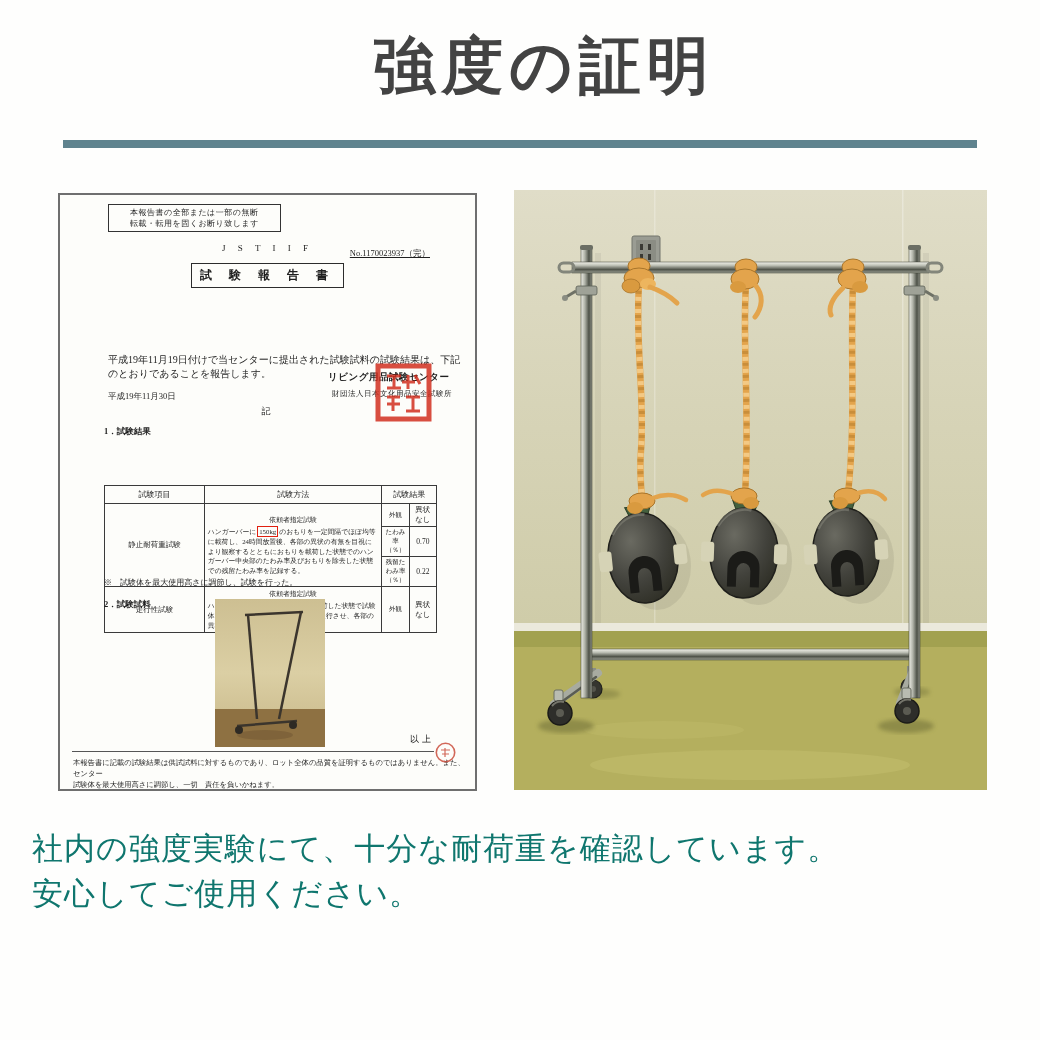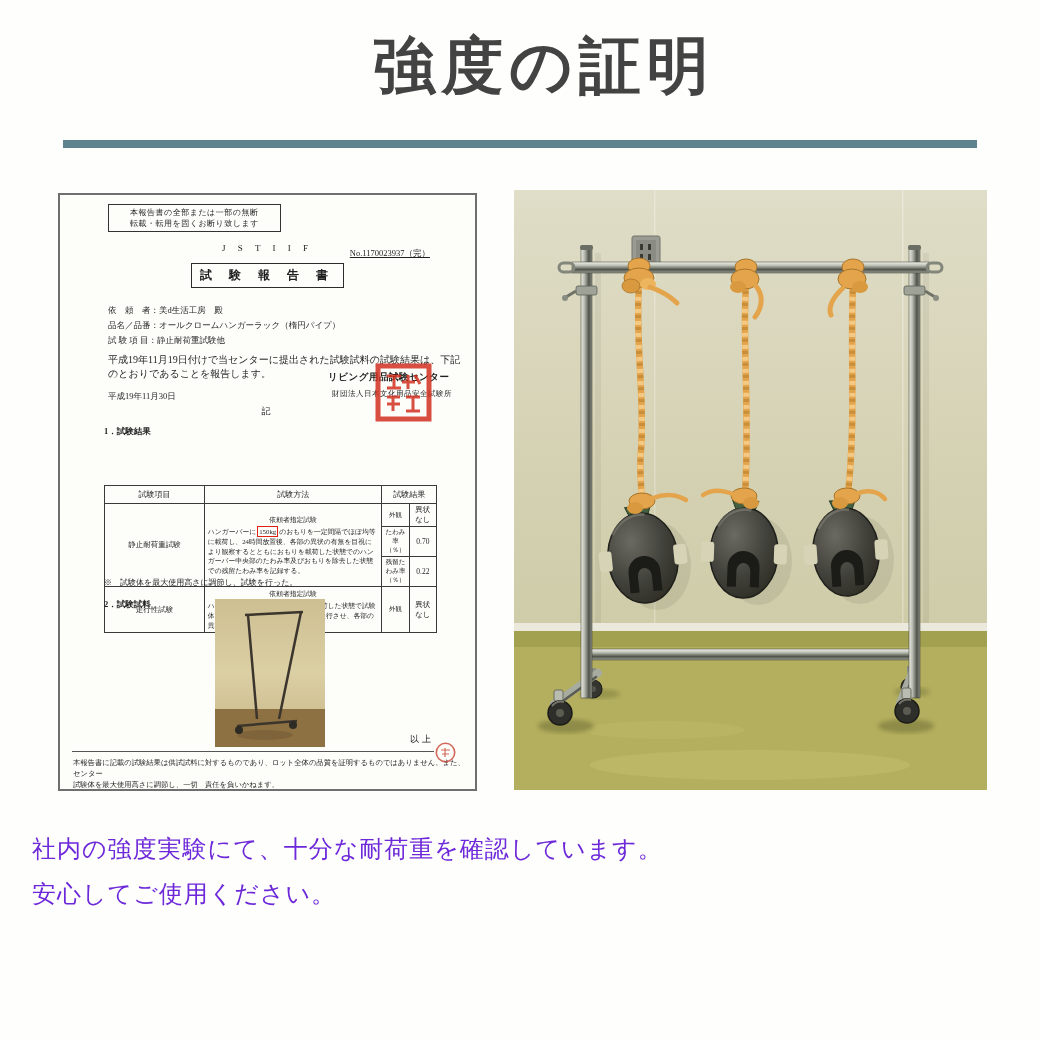--- a/index.html
+++ b/index.html
@@ -61,22 +61,22 @@
   .rrow-h{height:22px;}
   .r2row{height:46px;}
   
   .seal-square{left:315px;top:168px;width:57px;height:59px;z-index:3;}
   .seal-round{left:375px;top:547px;width:21px;height:21px;z-index:3;}
   
   .sample-photo{left:155px;top:404px;width:110px;height:148px;}
   
   .photo{position:absolute;left:514px;top:190px;width:473px;height:600px;}
   
-  .caption{position:absolute;left:32px;top:826px;font-size:24px;line-height:45px;
-    color:#6d28d9;letter-spacing:1px;}
+  .caption{position:absolute;left:32px;top:826px;font-size:31px;line-height:45px;
+    color:#0f766e;letter-spacing:1px;}
 </style>
 </head>
 <body>
 
 <h1 class="page-title">強度の証明</h1>
 <div class="title-divider"></div>
 
 <div class="doc">
 
   <div class="doc-abs doc-notice">
@@ -84,25 +84,20 @@
     <div>転載・転用を固くお断り致します</div>
   </div>
 
   <div class="doc-abs doc-org">J S T I I F</div>
   <div class="doc-abs doc-no">No.1170023937（完）</div>
 
   <div class="doc-abs doc-titlewrap">
     <span class="doc-titlebox">試 験 報 告 書</span>
   </div>
 
-  <div class="doc-abs doc-fields">
-    <div>依　頼　者：美d生活工房　殿</div>
-    <div>品名／品番：オールクロームハンガーラック（楕円パイプ）</div>
-    <div>試 験 項 目：静止耐荷重試験他</div>
-  </div>
 
   <div class="doc-abs doc-intro">平成19年11月19日付けで当センターに提出された試験試料の試験結果は、下記のとおりであることを報告します。</div>
   <div class="doc-abs doc-date">平成19年11月30日</div>
   <div class="doc-abs doc-center">リビング用品試験センター</div>
   <div class="doc-abs doc-foundation">財団法人日本文化用品安全試験所</div>
 
   <svg class="doc-abs seal-square" viewBox="0 0 57 59">
     <g stroke="#d02818" fill="none" opacity="0.82">
       <rect x="3" y="3" width="51" height="53" stroke-width="5"></rect>
       <path d="M12 13 h14 M19 13 v12 M12 25 h14" stroke-width="3"></path>

